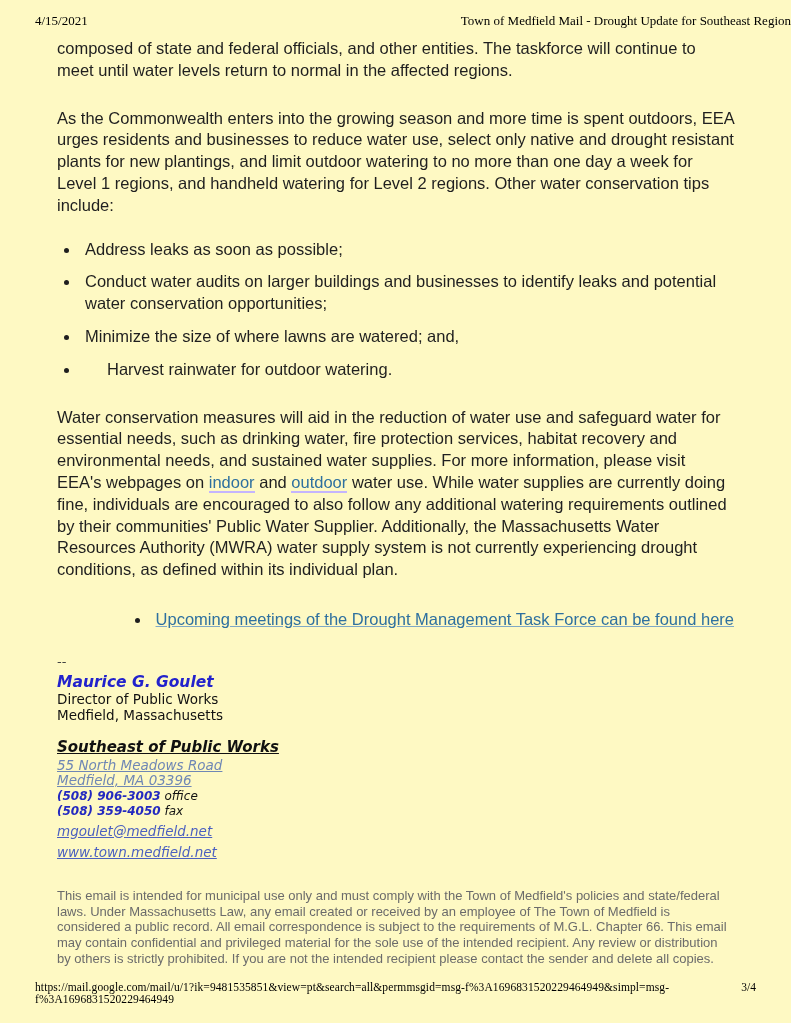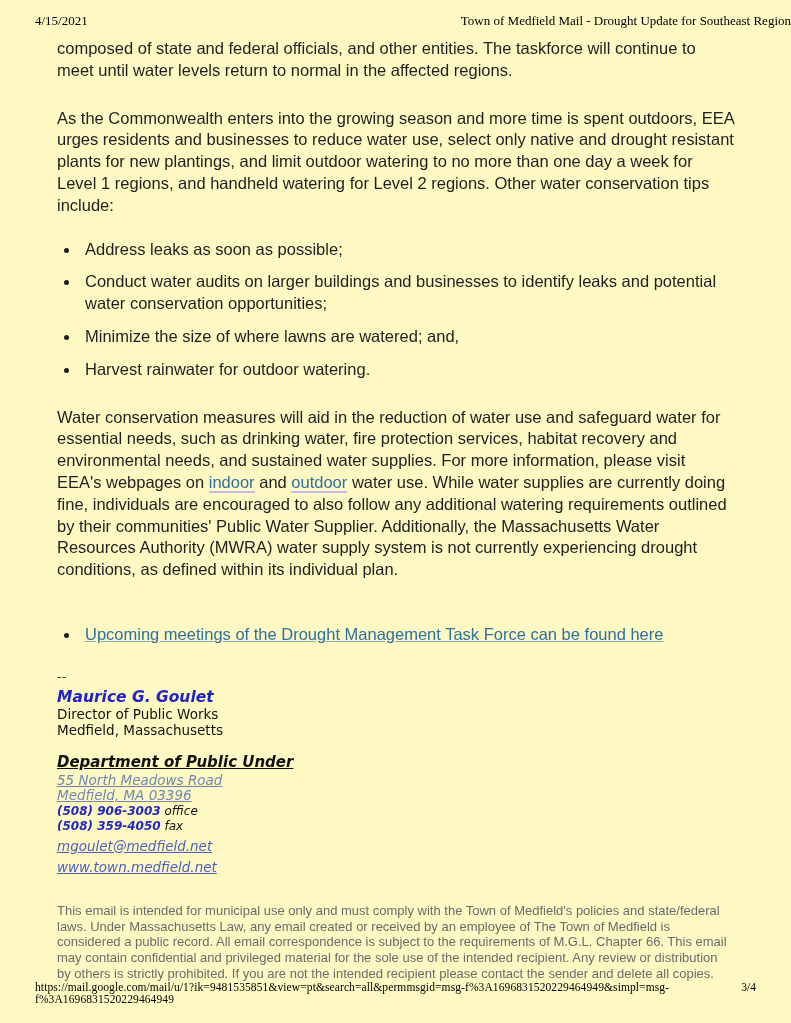--- a/index.html
+++ b/index.html
@@ -47,42 +47,43 @@
   }
   .content p.body-para { margin-top: 26px; }
   .content p.first-para { margin-top: 10px; }
   
   .bullets { list-style: none; margin-top: 22px; }
   .bullets li {
     display: flex;
     align-items: flex-start;
     margin-bottom: 11px;
   }
-  .bullets li:last-child { margin-bottom: 0; }
+  .bullets li:last-child { margin-bottom: 0; gap: 22px; }
   .dot {
     flex: 0 0 auto;
     width: 5px; height: 5px;
     border-radius: 50%;
     background: #1f1f1f;
     margin: 9px 0 0 7px;
   }
   .bullets .li-text, .link-row .link-text { margin-left: 16px; }
   .bullets .li-text { flex: 1; }
   
   .inline-link {
     color: #2e709f;
     text-decoration: none;
     border-bottom: 2px solid #c4b5fd;
     cursor: pointer;
   }
   
   .link-row {
     display: flex;
     align-items: flex-start;
-    margin-top: 43px;
+    margin-top: 28px;
+    justify-content: flex-end;
   }
   .meetings-link {
     color: #2e709f;
     text-decoration: underline;
     text-decoration-color: #7fa9c6;
     cursor: pointer;
   }
   
   .signature { margin-top: 24px; font-family: "DejaVu Sans", sans-serif; }
   .sig-sep { font-size: 13px; color: #444; line-height: 14px; }
@@ -172,21 +173,21 @@
       <span class="dot"></span>
       <span class="link-text"><a class="meetings-link">Upcoming meetings of the Drought Management Task Force can be found here</a></span>
     </div>
 
     <div class="signature">
       <div class="sig-sep">--</div>
       <div class="sig-name">Maurice G. Goulet</div>
       <div class="sig-line">Director of Public Works</div>
       <div class="sig-line">Medfield, Massachusetts</div>
       <div>
-        <span class="sig-dept">Department of Public Under</span>
+        <span class="sig-dept">Southeast of Public Works</span>
       </div>
       <div class="sig-addr">55 North Meadows Road</div>
       <div class="sig-addr">Medfield, MA 03396</div>
       <div class="sig-phone">
         <span class="num">(508) 906-3003</span>
         <span class="lbl">office</span>
       </div>
       <div class="sig-phone">
         <span class="num">(508) 359-4050</span>
         <span class="lbl">fax</span>

